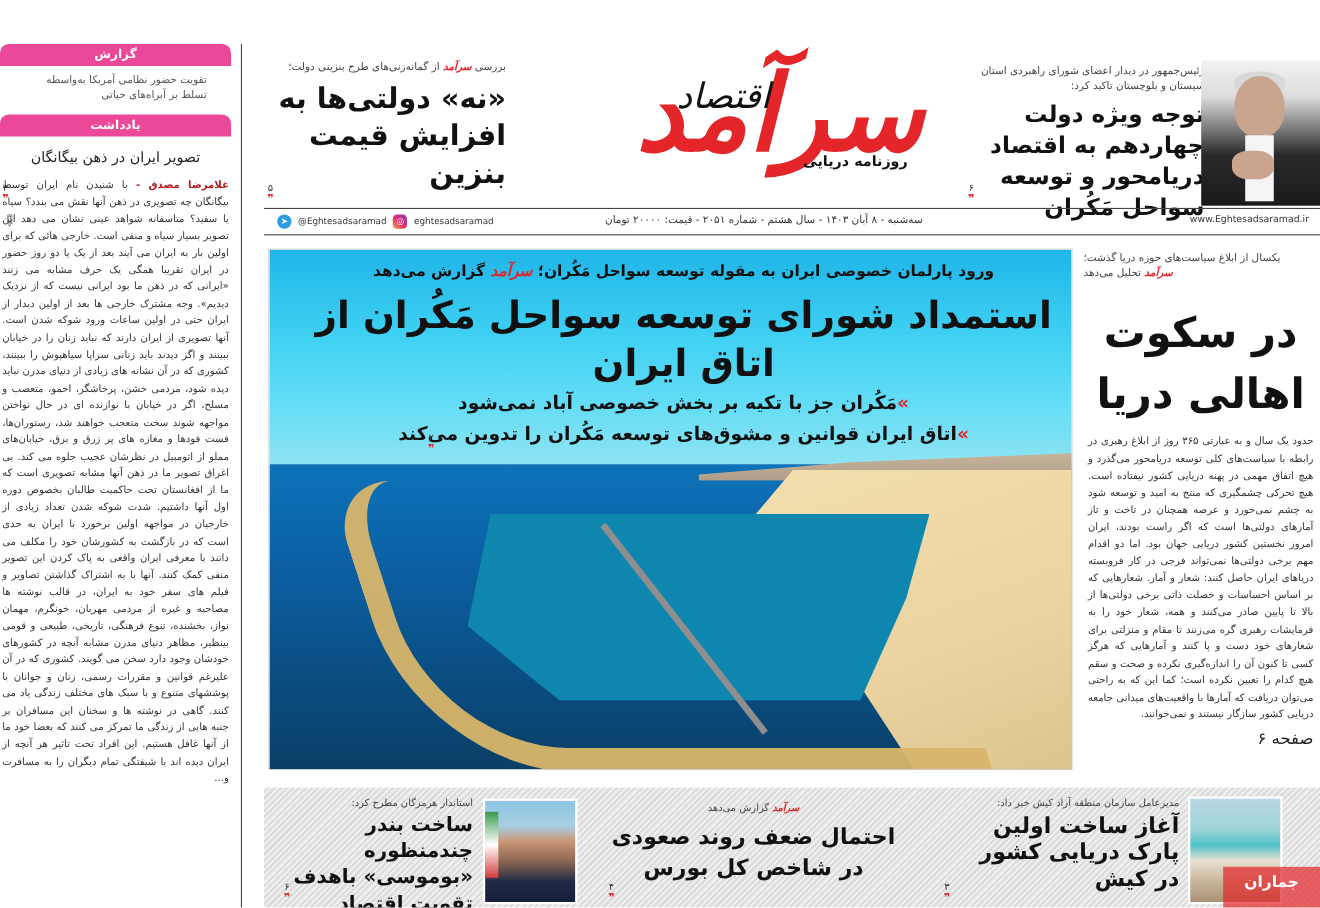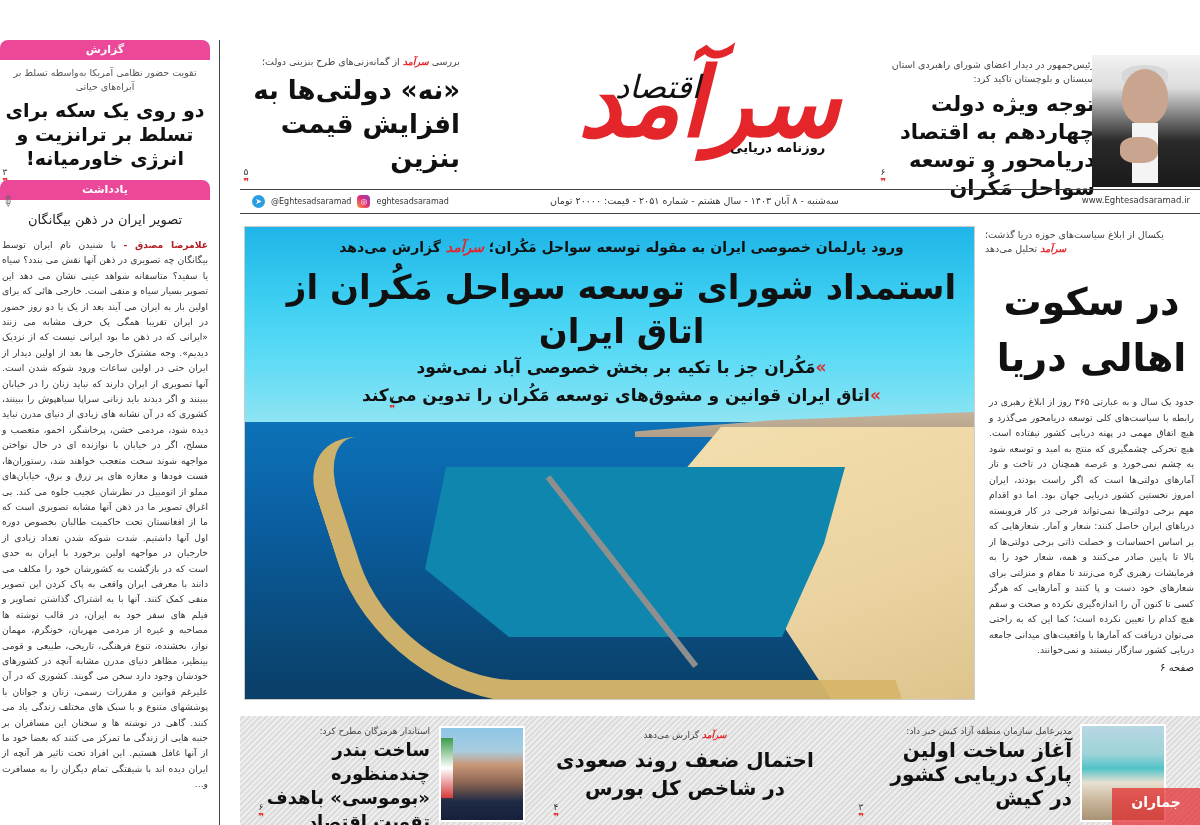--- a/index.html
+++ b/index.html
@@ -4,21 +4,21 @@
 <style>
   * { box-sizing: border-box; margin: 0; padding: 0; }
   html, body { width: 1200px; height: 825px; overflow: hidden; background: #ffffff; }
   body { font-family: "DejaVu Sans", sans-serif; color: #111; position: relative; }
 
   
   .left-col { position: absolute; left: 0; top: 40px; width: 210px; height: 785px; }
   .vrule { position: absolute; left: 219px; top: 40px; width: 1px; height: 785px; background: #444; }
   .red-tab { background: #ec4899; color: #fff; text-align: center; font-size: 11px; font-weight: bold;
              height: 20px; line-height: 20px; border-radius: 8px 8px 0 0; direction: rtl; }
-  .report-kicker { font-size: 9.5px; color: #555; text-align: center; direction: rtl; line-height: 14px; margin-top: 6px; padding: 0 8px; }
+  .report-kicker { font-size: 9.5px; color: #555; direction: rtl; line-height: 14px; margin-top: 6px; padding: 0 22px; }
   .report-head { font-size: 19px; font-weight: bold; text-align: center; direction: rtl; line-height: 24px; margin-top: 4px; color: #111; }
   .page-mark { position: absolute; font-size: 9px; color: #333; text-align: center; line-height: 9px; }
   .page-mark .q { color: #e4252a; font-weight: bold; display: block; font-size: 10px; }
   .note-tab { margin-top: 10px; }
   .note-title { font-size: 13px; text-align: center; direction: rtl; margin-top: 12px; color: #222; }
   .note-body { font-size: 9.2px; line-height: 15.4px; direction: rtl; text-align: justify; margin-top: 10px; padding: 0 2px; color: #333; }
   .author { color: #b01d22; font-weight: bold; margin-top: 48px; }
   .pencil { position: absolute; left: 2px; top: 153px; font-size: 14px; color: #666; transform: rotate(45deg); }
 
   
@@ -65,21 +65,21 @@
   .hero-sub { font-size: 17px; font-weight: bold; color: #111; line-height: 28px; }
   .hero-sub .guill { color: #e4252a; }
   .hero-page { position: absolute; left: 144px; top: 168px; }
 
   
   .right-col { position: absolute; left: 985px; top: 228px; width: 213px; }
   .rc-kicker { font-size: 9.5px; color: #444; direction: rtl; text-align: left; line-height: 14px; padding-right: 12px; }
   .rc-kicker .brand { color: #e4252a; font-style: italic; font-weight: bold; }
   .rc-head { font-size: 38px; font-weight: bold; direction: rtl; text-align: center; line-height: 56px; margin-top: 18px; color: #111; }
   .rc-body { font-size: 9.2px; line-height: 15.5px; direction: rtl; text-align: justify; color: #333; margin-top: 8px; padding: 0 4px; }
-  .rc-page { font-size: 10px; direction: rtl; text-align: right; margin-top: 4px; padding-right: 4px; color: #222; }
+  .rc-page { font-size: 15px; direction: rtl; text-align: right; margin-top: 4px; padding-right: 4px; color: #222; }
 
   
   .bottom { position: absolute; left: 240px; top: 716px; width: 960px; height: 109px; background: repeating-linear-gradient(135deg,#eeeeee 0 2px,#dcdcdc 2px 4px); }
   .b-item { position: absolute; top: 0; height: 109px; }
   .b-kicker { font-size: 9px; color: #444; direction: rtl; text-align: right; line-height: 14px; }
   .b-kicker .brand { color: #e4252a; font-style: italic; font-weight: bold; }
   .b-head { font-size: 18px; font-weight: bold; direction: rtl; text-align: right; line-height: 24px; color: #111; }
   .b1 { left: 10px; width: 285px; }
   .b1 .photo { position: absolute; right: 10px; top: 10px; width: 86px; height: 96px; background: linear-gradient(180deg,#8ec6e6 0%, #a8cde0 25%, #c99878 40%, #8b6552 60%, #1f2a44 80%, #17203a 100%); border: 2px solid #fff; }
   .b1 .photo .flag { position: absolute; left: 0; top: 10px; width: 12px; height: 60px; background: linear-gradient(180deg,#3a9b4a,#fff,#d43b3b); }
@@ -94,21 +94,20 @@
   .b3 .b-head { font-size: 20px; line-height: 24px; }
   .b-page { position: absolute; left: 8px; bottom: 4px; }
   .watermark { position: absolute; right: 0; top: 788px; width: 88px; height: 40px; background: rgba(228,37,42,.7); color: #fff; font-size: 14px; font-weight: bold; text-align: center; line-height: 28px; direction: rtl; }
 </style>
 </head>
 <body>
 
 <div class="left-col">
   <div class="red-tab">گزارش</div>
   <div class="report-kicker">تقویت حضور نظامی آمریکا به‌واسطه تسلط بر آبراه‌های حیاتی</div>
-  <div class="report-head">دو روی یک سکه برای تسلط بر ترانزیت و انرژی خاورمیانه!</div>
   <div class="page-mark" style="left:2px; top:128px;">
     <span>۳</span>
     <span class="q">❞</span>
   </div>
   <span class="pencil">✎</span>
   <div class="red-tab note-tab">یادداشت</div>
   <div class="note-title">تصویر ایران در ذهن بیگانگان</div>
   <div class="note-body"><span class="author">غلامرضا مصدق -</span><span> با شنیدن نام ایران توسط بیگانگان چه تصویری در ذهن آنها نقش می بندد؟ سیاه یا سفید؟ متاسفانه شواهد عینی نشان می دهد این تصویر بسیار سیاه و منفی است. خارجی هائی که برای اولین بار به ایران می آیند بعد از یک یا دو روز حضور در ایران تقریبا همگی یک حرف مشابه می زنند «ایرانی که در ذهن ما بود ایرانی نیست که از نزدیک دیدیم». وجه مشترک خارجی ها بعد از اولین دیدار از ایران حتی در اولین ساعات ورود شوکه شدن است. آنها تصویری از ایران دارند که نباید زنان را در خیابان ببینند و اگر دیدند باید زنانی سراپا سیاهپوش را ببینند، کشوری که در آن نشانه های زیادی از دنیای مدرن نباید دیده شود، مردمی خشن، پرخاشگر، اخمو، متعصب و مسلح، اگر در خیابان با نوازنده ای در حال نواختن مواجهه شوند سخت متعجب خواهند شد، رستوران‌ها، فست فودها و مغازه های پر زرق و برق، خیابان‌های مملو از اتومبیل در نظرشان عجیب جلوه می کند. بی اغراق تصویر ما در ذهن آنها مشابه تصویری است که ما از افغانستان تحت حاکمیت طالبان بخصوص دوره اول آنها داشتیم. شدت شوکه شدن تعداد زیادی از خارجیان در مواجهه اولین برخورد با ایران به حدی است که در بازگشت به کشورشان خود را مکلف می دانند با معرفی ایران واقعی به پاک کردن این تصویر منفی کمک کنند. آنها با به اشتراک گذاشتن تصاویر و فیلم های سفر خود به ایران، در قالب نوشته ها مصاحبه و غیره از مردمی مهربان، خونگرم، مهمان نواز، بخشنده، تنوع فرهنگی، تاریخی، طبیعی و قومی بینظیر، مظاهر دنیای مدرن مشابه آنچه در کشورهای خودشان وجود دارد سخن می گویند. کشوری که در آن علیرغم قوانین و مقررات رسمی، زنان و جوانان با پوششهای متنوع و با سبک های مختلف زندگی یاد می کنند. گاهی در نوشته ها و سخنان این مسافران بر جنبه هایی از زندگی ما تمرکز می کنند که بعضا خود ما از آنها غافل هستیم. این افراد تحت تاثیر هر آنچه از ایران دیده اند با شیفتگی تمام دیگران را به مسافرت و...</span></div>
 </div>
 <div class="vrule"></div>

